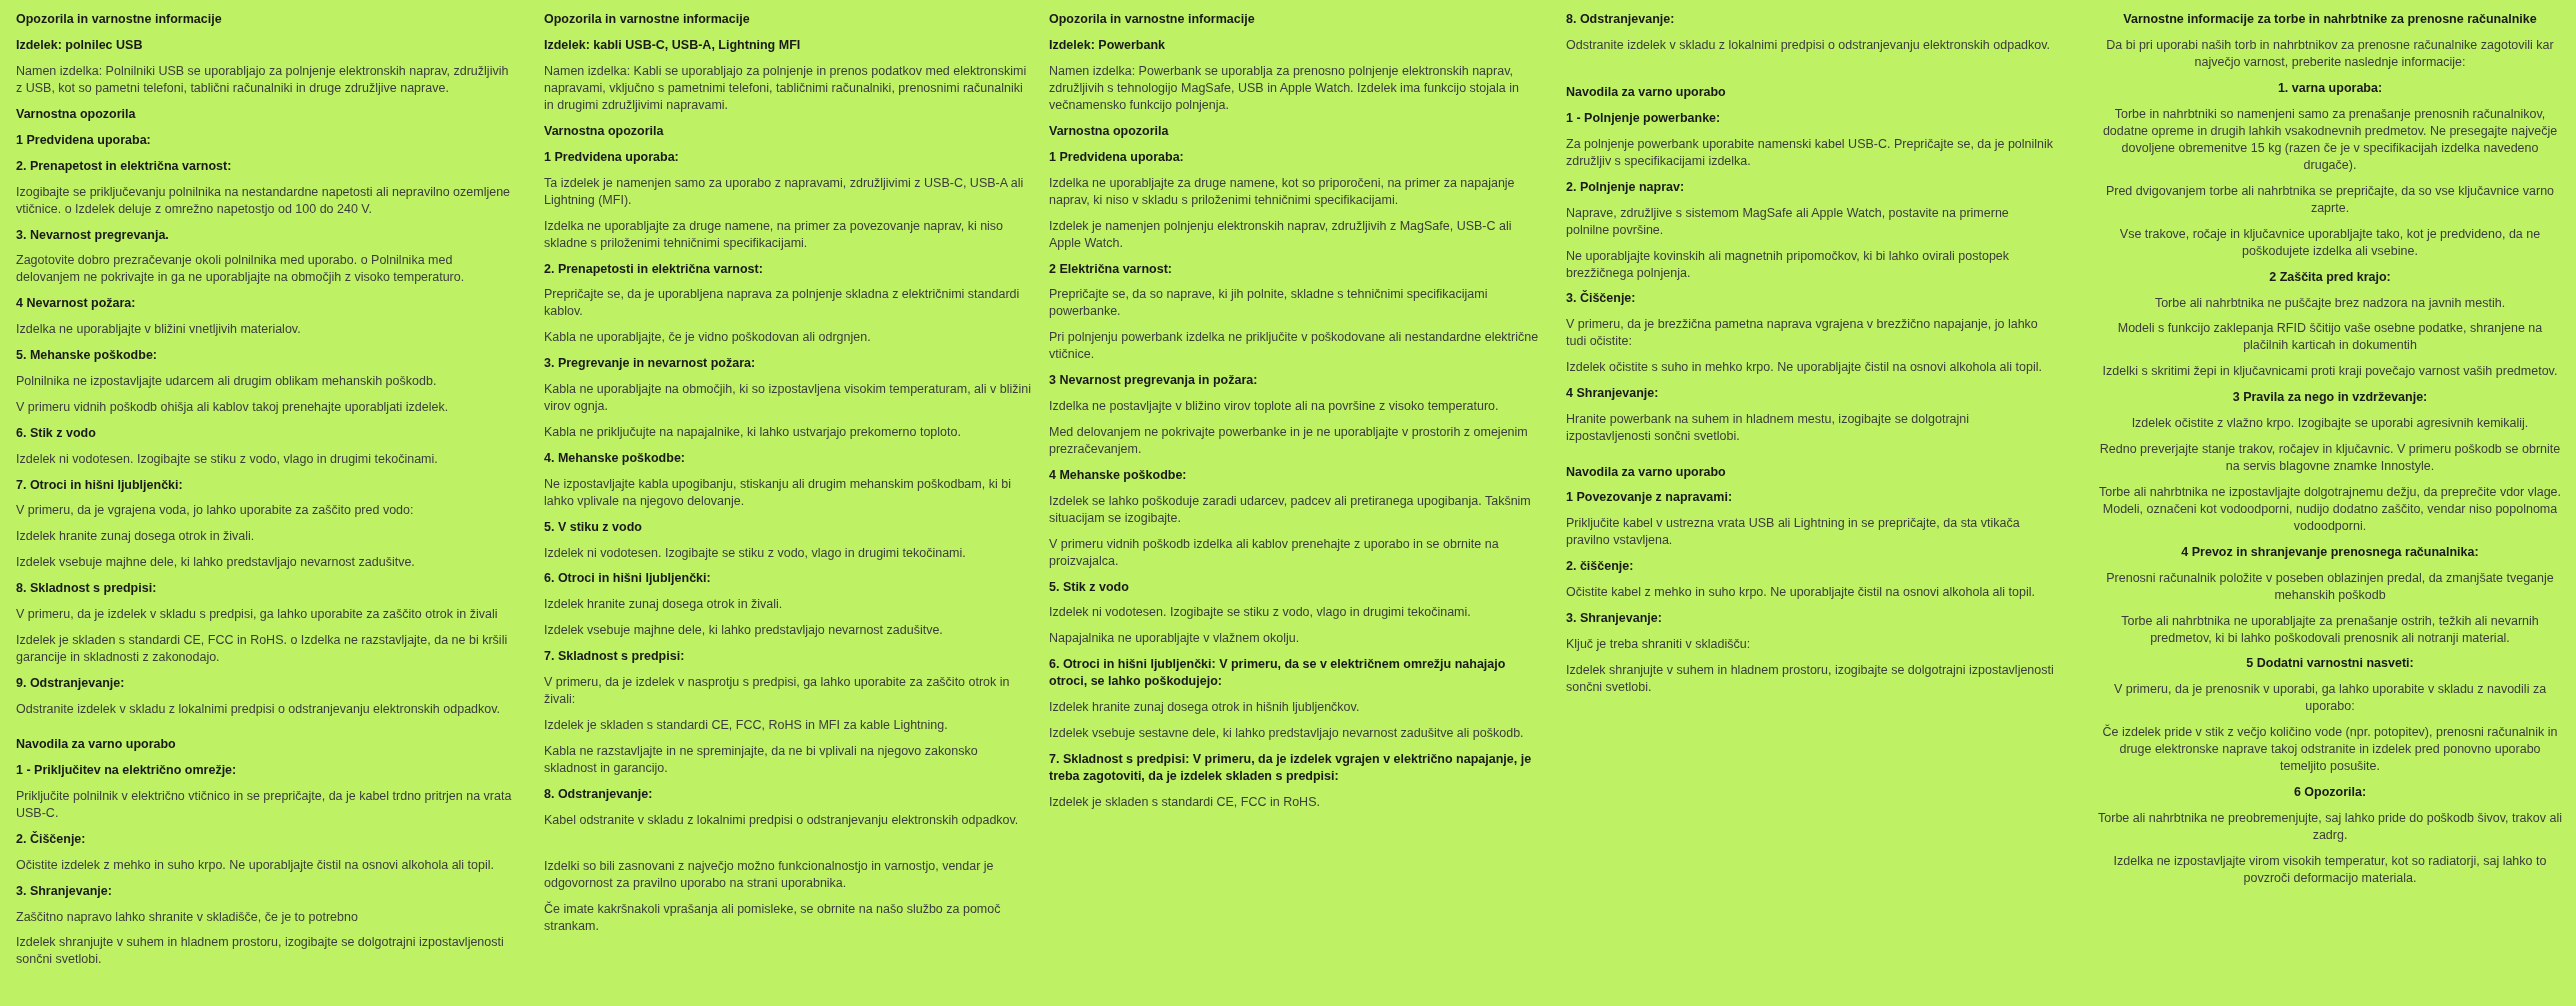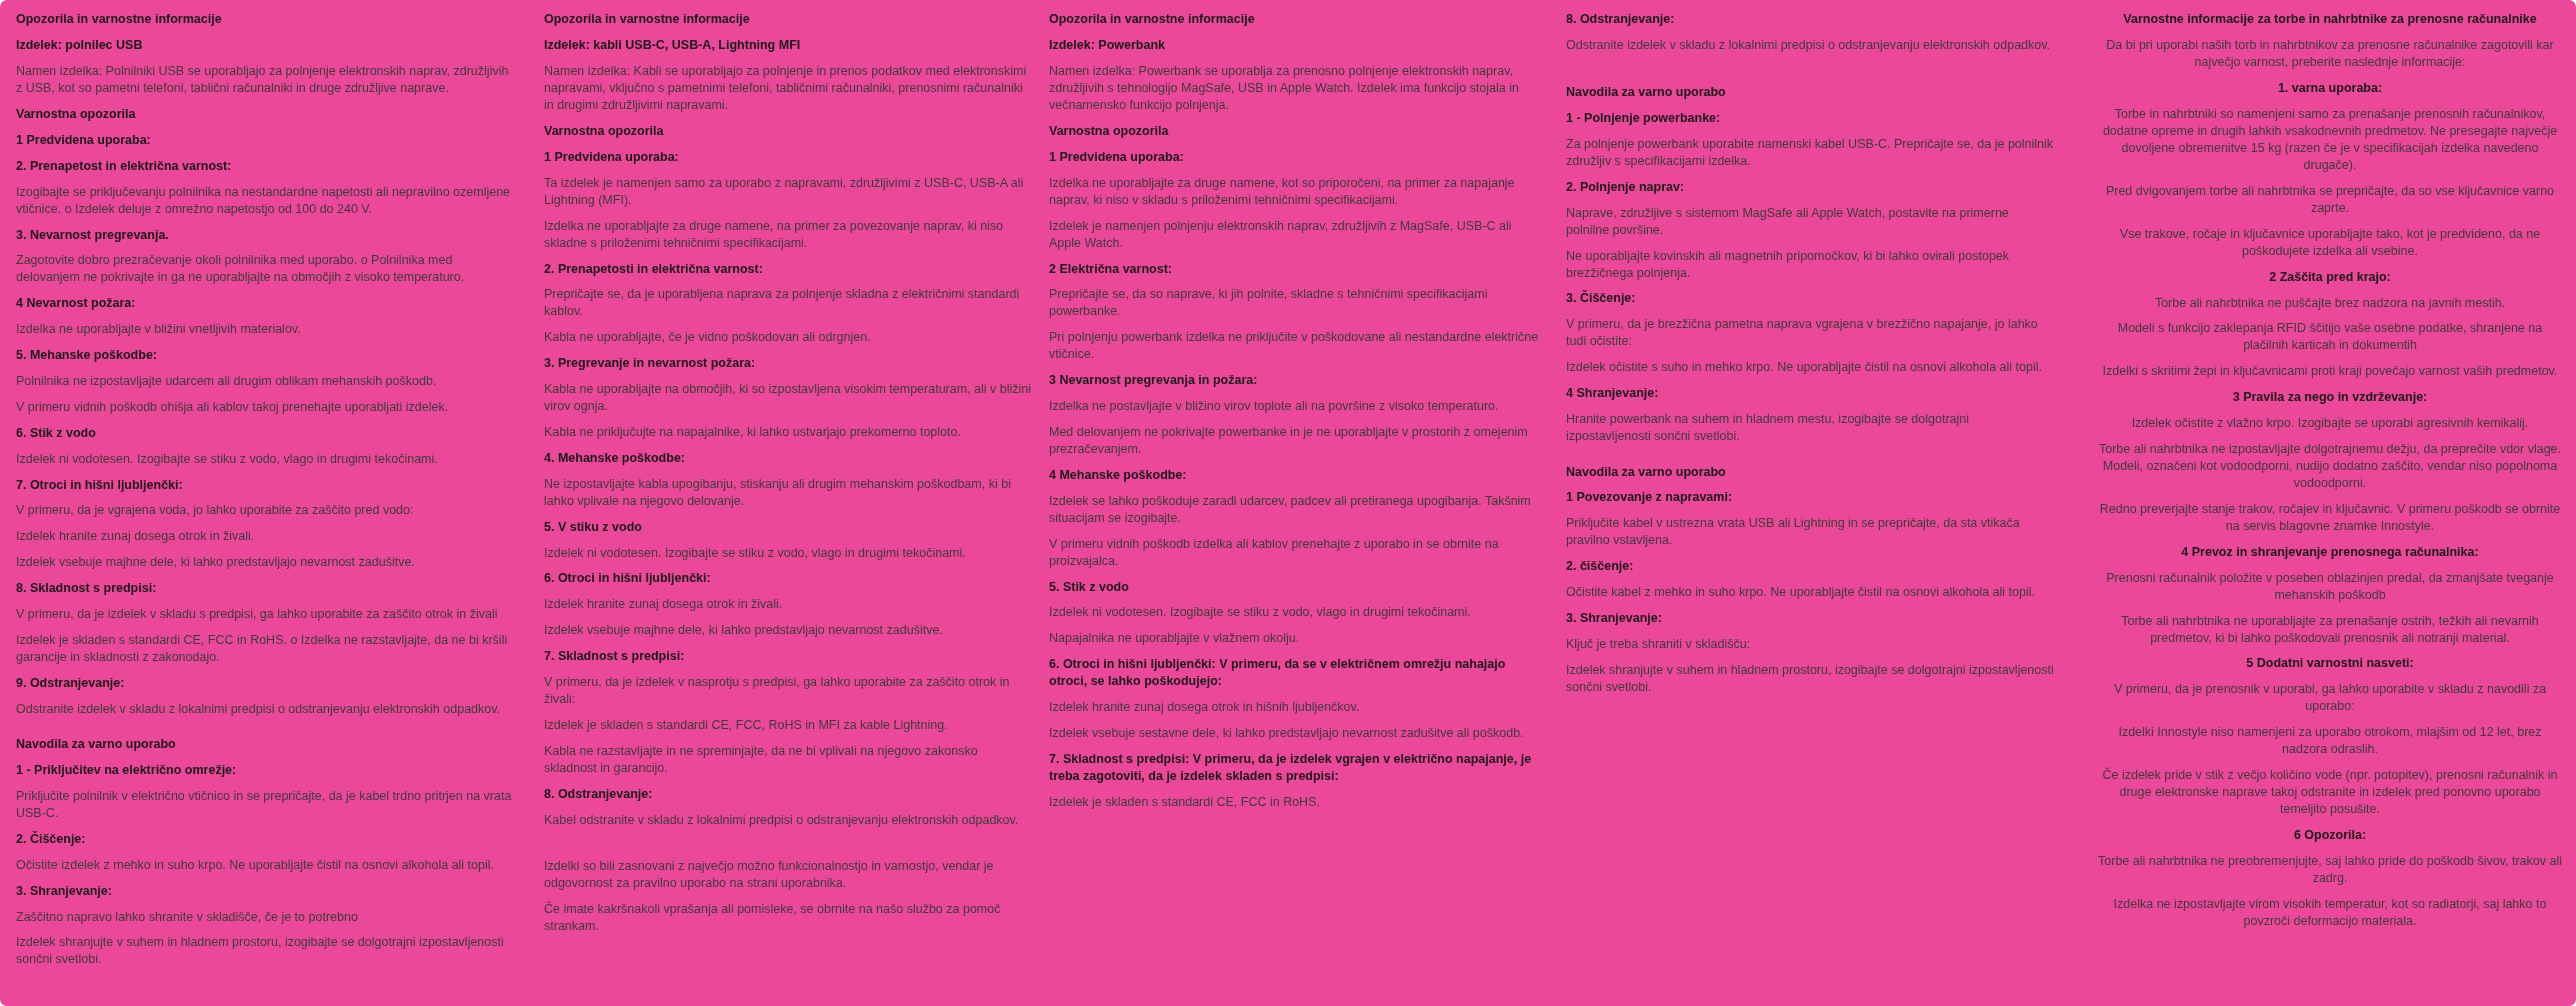--- a/index.html
+++ b/index.html
@@ -10,22 +10,21 @@
   body {
     width: 2576px;
     height: 1006px;
     position: relative;
     overflow: hidden;
     font-family: "Liberation Sans", "DejaVu Sans", sans-serif;
   }
   .doc {
     position: absolute;
     inset: 0;
-    background: #ec4899;
-    border-radius: 7px;
+    background: #bef264;
   }
   .col {
     position: absolute;
     top: 11.3px;
     font-size: 12.5px;
     line-height: 17px;
     color: #3c3c3c;
   }
   .col-1 { left: 16px;   width: 497px; }
   .col-2 { left: 544px;  width: 488px; }
@@ -172,27 +171,26 @@
       <div class="blk h">1. varna uporaba:</div>
       <div class="blk p">Torbe in nahrbtniki so namenjeni samo za prenašanje prenosnih računalnikov, dodatne opreme in drugih lahkih vsakodnevnih predmetov. Ne presegajte največje dovoljene obremenitve 15 kg (razen če je v specifikacijah izdelka navedeno drugače).</div>
       <div class="blk p">Pred dvigovanjem torbe ali nahrbtnika se prepričajte, da so vse ključavnice varno zaprte.</div>
       <div class="blk p">Vse trakove, ročaje in ključavnice uporabljajte tako, kot je predvideno, da ne poškodujete izdelka ali vsebine.</div>
       <div class="blk h">2 Zaščita pred krajo:</div>
       <div class="blk p">Torbe ali nahrbtnika ne puščajte brez nadzora na javnih mestih.</div>
       <div class="blk p">Modeli s funkcijo zaklepanja RFID ščitijo vaše osebne podatke, shranjene na plačilnih karticah in dokumentih</div>
       <div class="blk p">Izdelki s skritimi žepi in ključavnicami proti kraji povečajo varnost vaših predmetov.</div>
       <div class="blk h">3 Pravila za nego in vzdrževanje:</div>
       <div class="blk p">Izdelek očistite z vlažno krpo. Izogibajte se uporabi agresivnih kemikalij.</div>
+      <div class="blk p">Redno preverjajte stanje trakov, ročajev in ključavnic. V primeru poškodb se obrnite na servis blagovne znamke Innostyle.</div>
       <div class="blk p">Torbe ali nahrbtnika ne izpostavljajte dolgotrajnemu dežju, da preprečite vdor vlage. Modeli, označeni kot vodoodporni, nudijo dodatno zaščito, vendar niso popolnoma vodoodporni.</div>
-      <div class="blk p">Redno preverjajte stanje trakov, ročajev in ključavnic. V primeru poškodb se obrnite na servis blagovne znamke Innostyle.</div>
       <div class="blk h">4 Prevoz in shranjevanje prenosnega računalnika:</div>
       <div class="blk p">Prenosni računalnik položite v poseben oblazinjen predal, da zmanjšate tveganje mehanskih poškodb</div>
       <div class="blk p">Torbe ali nahrbtnika ne uporabljajte za prenašanje ostrih, težkih ali nevarnih predmetov, ki bi lahko poškodovali prenosnik ali notranji material.</div>
       <div class="blk h">5 Dodatni varnostni nasveti:</div>
       <div class="blk p">V primeru, da je prenosnik v uporabi, ga lahko uporabite v skladu z navodili za uporabo:</div>
-      <div class="blk p">Izdelki Innostyle niso namenjeni za uporabo otrokom, mlajšim od 12 let, brez nadzora odraslih.</div>
       <div class="blk p">Če izdelek pride v stik z večjo količino vode (npr. potopitev), prenosni računalnik in druge elektronske naprave takoj odstranite in izdelek pred ponovno uporabo temeljito posušite.</div>
       <div class="blk h">6 Opozorila:</div>
       <div class="blk p">Torbe ali nahrbtnika ne preobremenjujte, saj lahko pride do poškodb šivov, trakov ali zadrg.</div>
       <div class="blk p">Izdelka ne izpostavljajte virom visokih temperatur, kot so radiatorji, saj lahko to povzroči deformacijo materiala.</div>
     </div>
 </div>
 
 
 </body></html>

